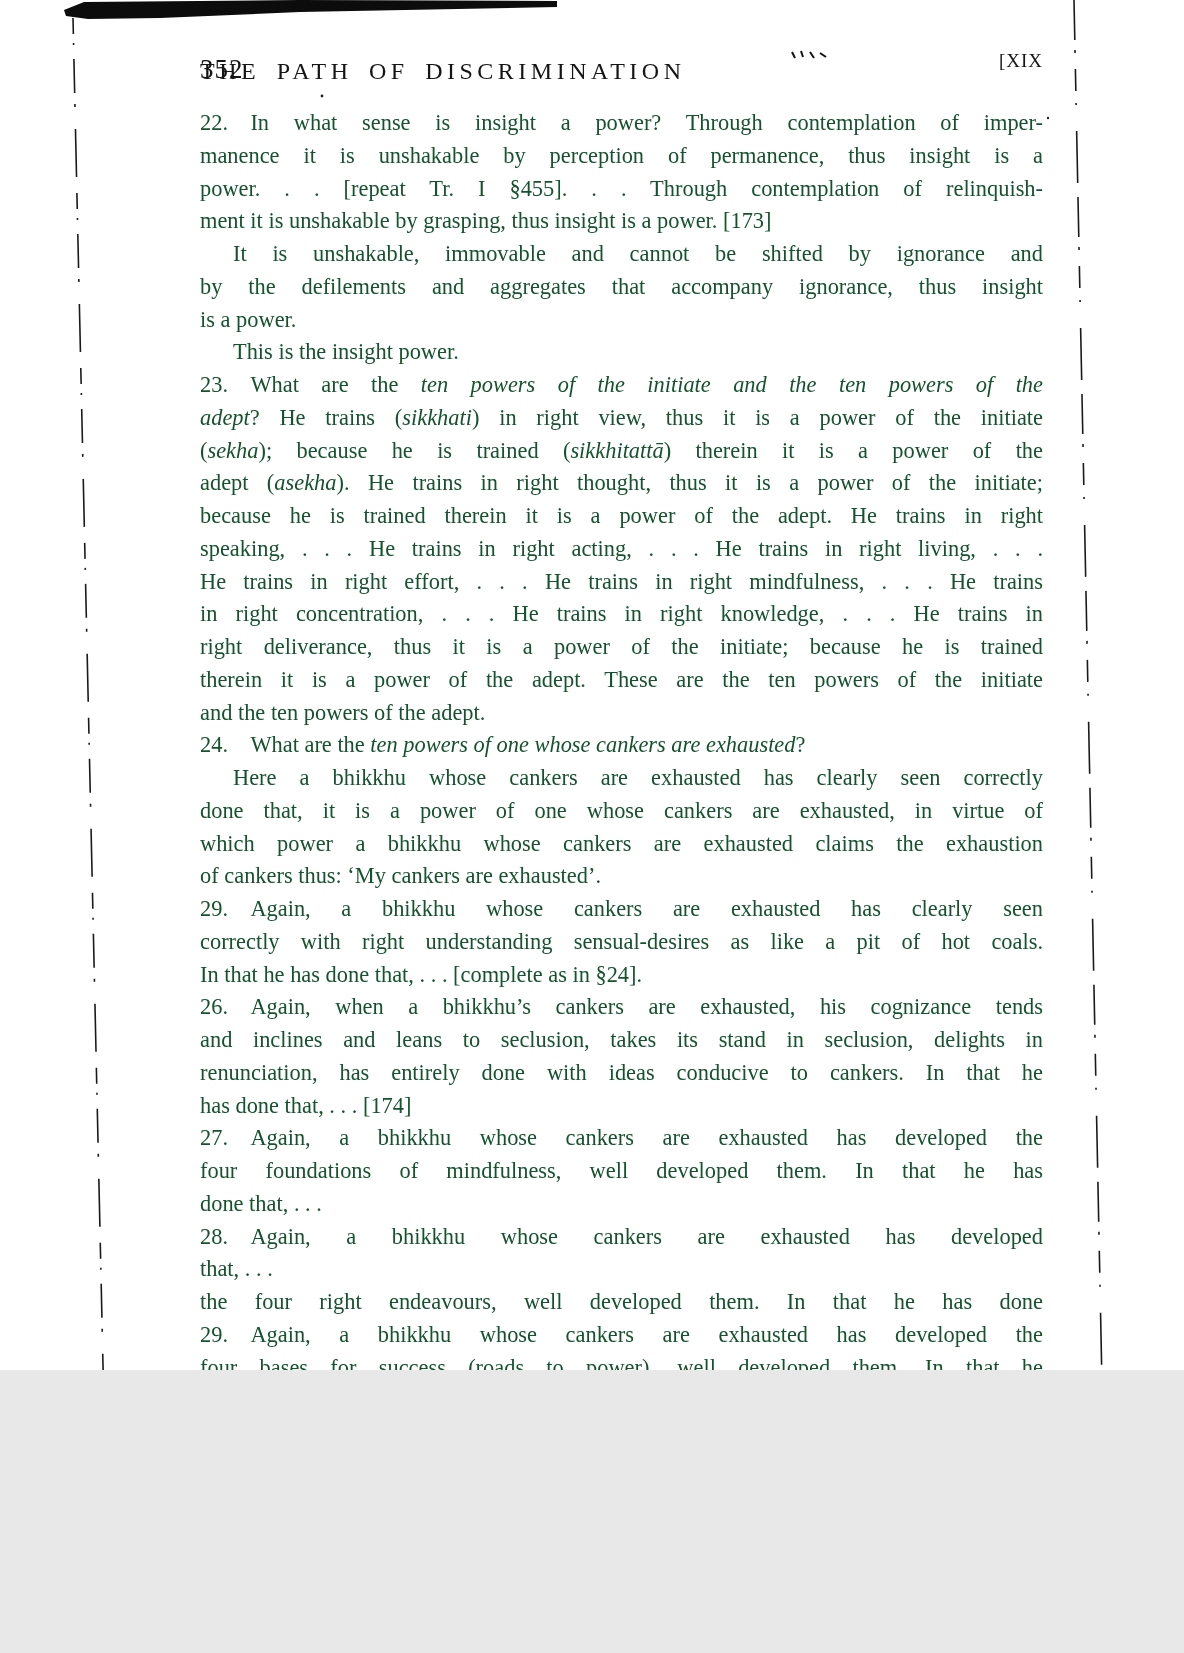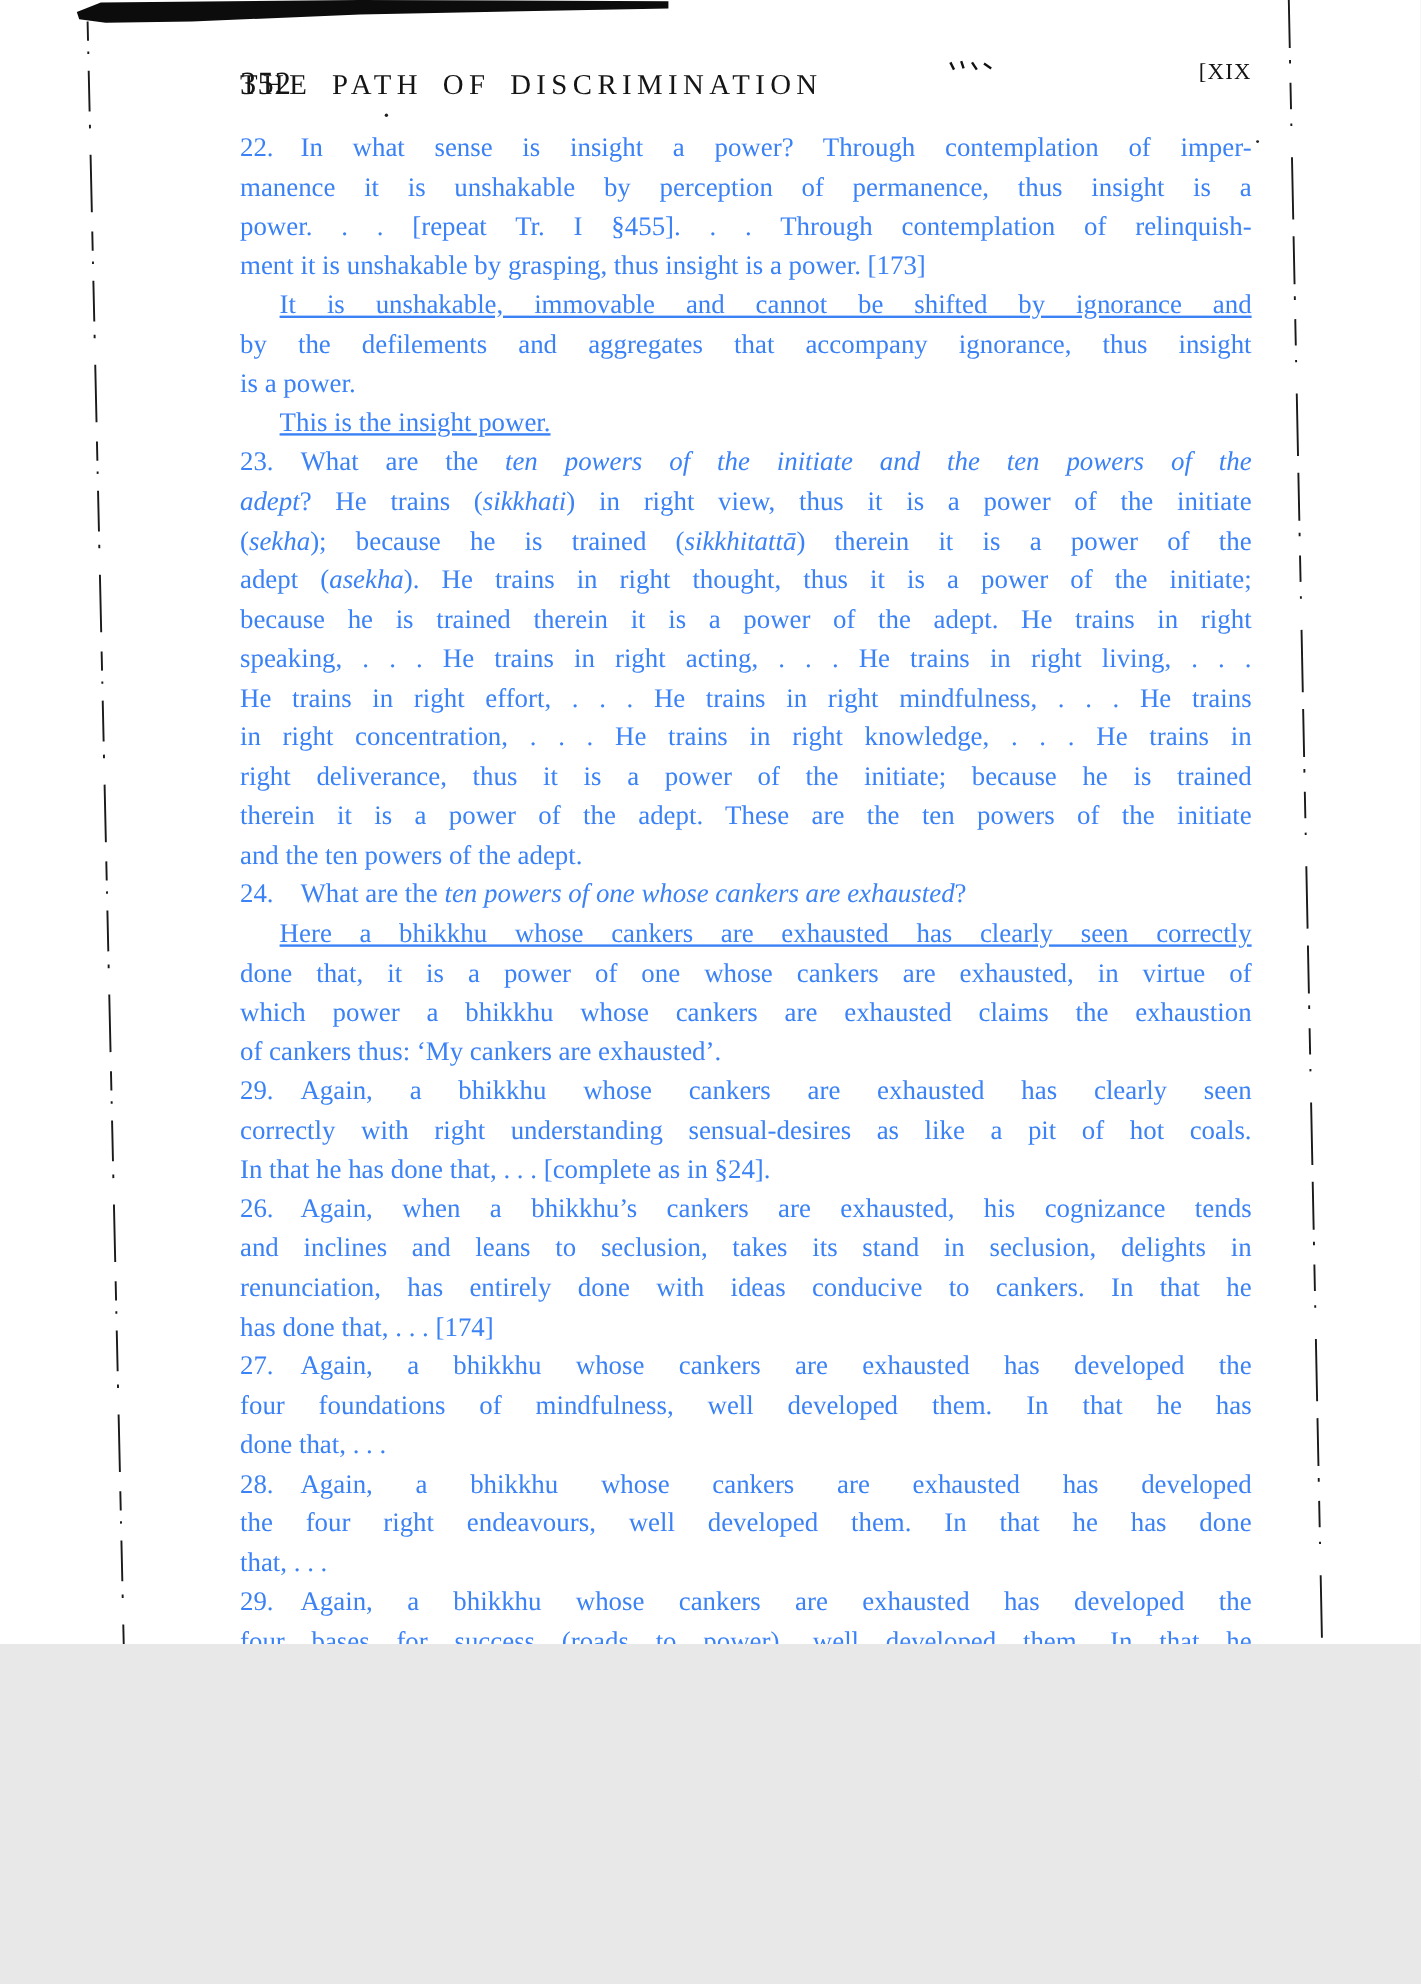--- a/index.html
+++ b/index.html
@@ -33,21 +33,21 @@
     font-size:22.4px;
     line-height:32.75px;
   }
   .para{margin:0;}
   .line{
     text-align:justify;
     text-align-last:justify;
     white-space:normal;
   }
   .line.last{text-align-last:left;}
-  .line.indent{padding-left:33px;text-decoration:underline;}
+  .line.indent{padding-left:33px;}
   i{font-style:italic;}
 </style>
 </head>
 <body>
 
 <div class="page">
 
   <svg class="artifact-layer" width="1184" height="1653" viewBox="0 0 1184 1653">
     <polygon points="64,10 84,2 300,0 557,1 557,7 300,12 160,18 88,19 66,16" fill="#0c0c0c"></polygon>
     <line x1="73" y1="18" x2="108" y2="1590" stroke="#1a1a1a" stroke-width="1.6" stroke-dasharray="16 9 2 14 34 11 3 22 48 16"></line>
@@ -66,21 +66,21 @@
       <circle cx="452" cy="1585" r="1.1"></circle>
     </g>
   </svg>
 
   <div class="header">
     <span class="page-number">352</span>
     <span class="running-title">THE PATH OF DISCRIMINATION</span>
     <span class="section-marker">[XIX</span>
   </div>
 
-  <div class="body-text" style="color: #3b82f6;">
+  <div class="body-text" style="color: #14532d;">
       <div class="para">
         <div class="line">22. In what sense is insight a power? Through contemplation of imper-</div>
         <div class="line">manence it is unshakable by perception of permanence, thus insight is a</div>
         <div class="line">power. . .  [repeat Tr. I §455]. . .  Through contemplation of relinquish-</div>
         <div class="line last">ment it is unshakable by grasping, thus insight is a power. [173]</div>
       </div>
       <div class="para">
         <div class="line indent">It is unshakable, immovable and cannot be shifted by ignorance and</div>
         <div class="line">by the defilements and aggregates that accompany ignorance, thus insight</div>
         <div class="line last">is a power.</div>
@@ -121,22 +121,22 @@
         <div class="line">renunciation, has entirely done with ideas conducive to cankers. In that he</div>
         <div class="line last">has done that, . . . [174]</div>
       </div>
       <div class="para">
         <div class="line">27. Again, a bhikkhu whose cankers are exhausted has developed the</div>
         <div class="line">four foundations of mindfulness, well developed them. In that he has</div>
         <div class="line last">done that, . . .</div>
       </div>
       <div class="para">
         <div class="line">28. Again, a bhikkhu whose cankers are exhausted has developed</div>
+        <div class="line last">that, . . .</div>
         <div class="line">the four right endeavours, well developed them. In that he has done</div>
-        <div class="line last">that, . . .</div>
       </div>
       <div class="para">
         <div class="line">29. Again, a bhikkhu whose cankers are exhausted has developed the</div>
         <div class="line">four bases for success (roads to power), well developed them. In that he</div>
         <div class="line last">has done that,. . .</div>
       </div>
     </div>
 
 </div>
 

